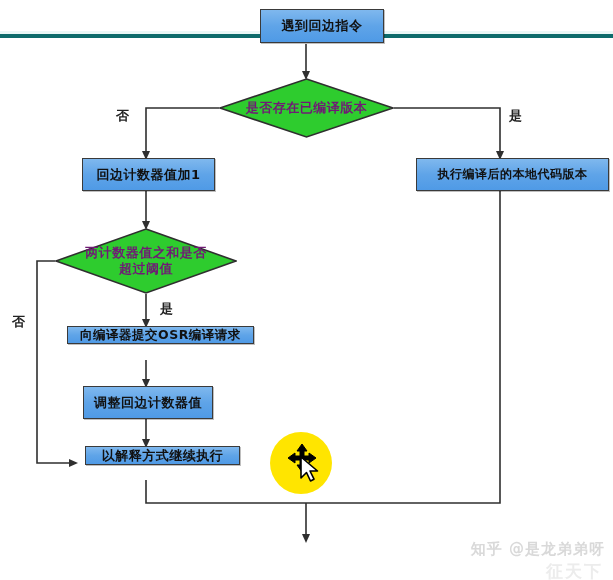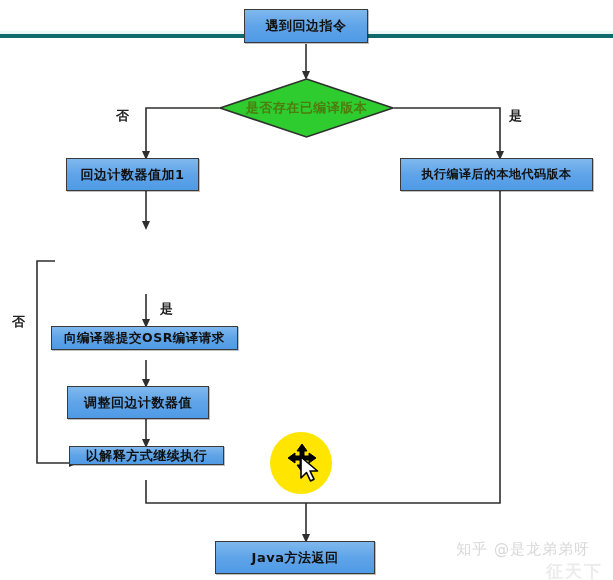--- a/index.html
+++ b/index.html
@@ -31,31 +31,32 @@
     color:#111;
     font-weight:700;
     letter-spacing:.5px;
     z-index:4;
   }
   .box{
     background:linear-gradient(180deg,#7fb8ee 0%,#5fa4e8 50%,#4f9ae6 100%);
     border:1.5px solid #3a3a3a;
     font-size:13px;
     box-shadow:1px 1px 0 rgba(0,0,0,.25);
+    margin-left:16px;
   }
   .diamond-wrap{
     position:absolute;
     z-index:4;
   }
   .diamond-wrap svg{display:block;position:absolute;left:0;top:0;}
   .diamond-label{
     position:absolute;left:0;top:0;width:100%;height:100%;
     display:flex;align-items:center;justify-content:center;
     text-align:center;
-    font-size:13px;font-weight:700;color:#4d7c0f;
+    font-size:13px;font-weight:700;color:#701a75;
     line-height:1.25;
     letter-spacing:.5px;
     pointer-events:none;
   }
 
   .edge-label{
     position:absolute;
     font-size:13px;font-weight:700;color:#222;
     z-index:5;
   }
@@ -67,26 +68,26 @@
     background:#ffe500;
     left:270px;top:432px;
     z-index:6;
     filter:blur(.4px);
   }
   .cursor{
     position:absolute;left:286px;top:442px;z-index:7;
   }
 
   .watermark{
-    position:absolute;right:23px;top:540px;
+    position:absolute;right:8px;top:540px;
     font-size:15px;color:#d9d9d9;
     letter-spacing:1px;
     z-index:8;
     white-space:nowrap;
-    font-weight:400;
+    font-weight:700;
     margin-left:24px;
   }
   .watermark2{
     position:absolute;right:10px;top:560px;
     font-size:17px;color:#ececec;
     letter-spacing:2px;
     z-index:8;white-space:nowrap;font-weight:700;
   }
 </style>
 </head>
@@ -138,31 +139,41 @@
     <div class="diamond-label">是否存在已编译版本</div>
   </div>
 
   <div class="edge-label" style="left:116px;top:107px;">否</div>
   <div class="edge-label" style="left:509px;top:107px;">是</div>
 
   <div class="node box" style="left:66px;top:158px;width:133px;height:33px;">回边计数器值加1</div>
 
   <div class="node box" style="left:400px;top:158px;width:193px;height:33px;font-size:12px;">执行编译后的本地代码版本</div>
 
+  <div class="diamond-wrap" style="left:55px;top:228px;width:182px;height:66px;">
+    <svg width="182" height="66" viewBox="0 0 182 66">
+      <polygon points="91,1 181,33 91,65 1,33" fill="#2ecc2e" stroke="#2f2f2f" stroke-width="1.6"></polygon>
+    </svg>
+    <div class="diamond-label">
+      <span style="display:block;">
+        <span>两计数器值之和是否</span><br>
+        <span>超过阈值</span>
+      </span>
+    </div>
+  </div>
 
   <div class="edge-label" style="left:12px;top:313px;">否</div>
   <div class="edge-label" style="left:160px;top:300px;">是</div>
 
-  <div class="node box" style="left:51px;top:326px;width:187px;height:24px;font-size:12.5px;">向编译器提交OSR编译请求</div>
+  <div class="node box" style="left:51px;top:326px;width:187px;height:18px;font-size:12.5px;">向编译器提交OSR编译请求</div>
 
-  <div class="node box" style="left:67px;top:386px;width:142px;height:33px;">调整回边计数器值</div>
+  <div class="node box" style="left:67px;top:386px;width:130px;height:33px;">调整回边计数器值</div>
 
   <div class="node box" style="left:69px;top:446px;width:155px;height:19px;">以解释方式继续执行</div>
 
-  <div class="node box" style="left:215px;top:541px;width:160px;height:33px;">Java方法返回</div>
 
   <div class="click-halo"></div>
   <svg class="cursor" width="44" height="44" viewBox="0 0 44 44">
 
     <g fill="#000000" stroke="#000000" stroke-width="1">
       <path d="M16,2 L21,9 L18,9 L18,16 L14,16 L14,9 L11,9 Z"></path>
       <path d="M16,30 L11,23 L14,23 L14,16 L18,16 L18,23 L21,23 Z"></path>
       <path d="M2,16 L9,11 L9,14 L16,14 L16,18 L9,18 L9,21 Z"></path>
       <path d="M30,16 L23,21 L23,18 L16,18 L16,14 L23,14 L23,11 Z"></path>
     </g>

